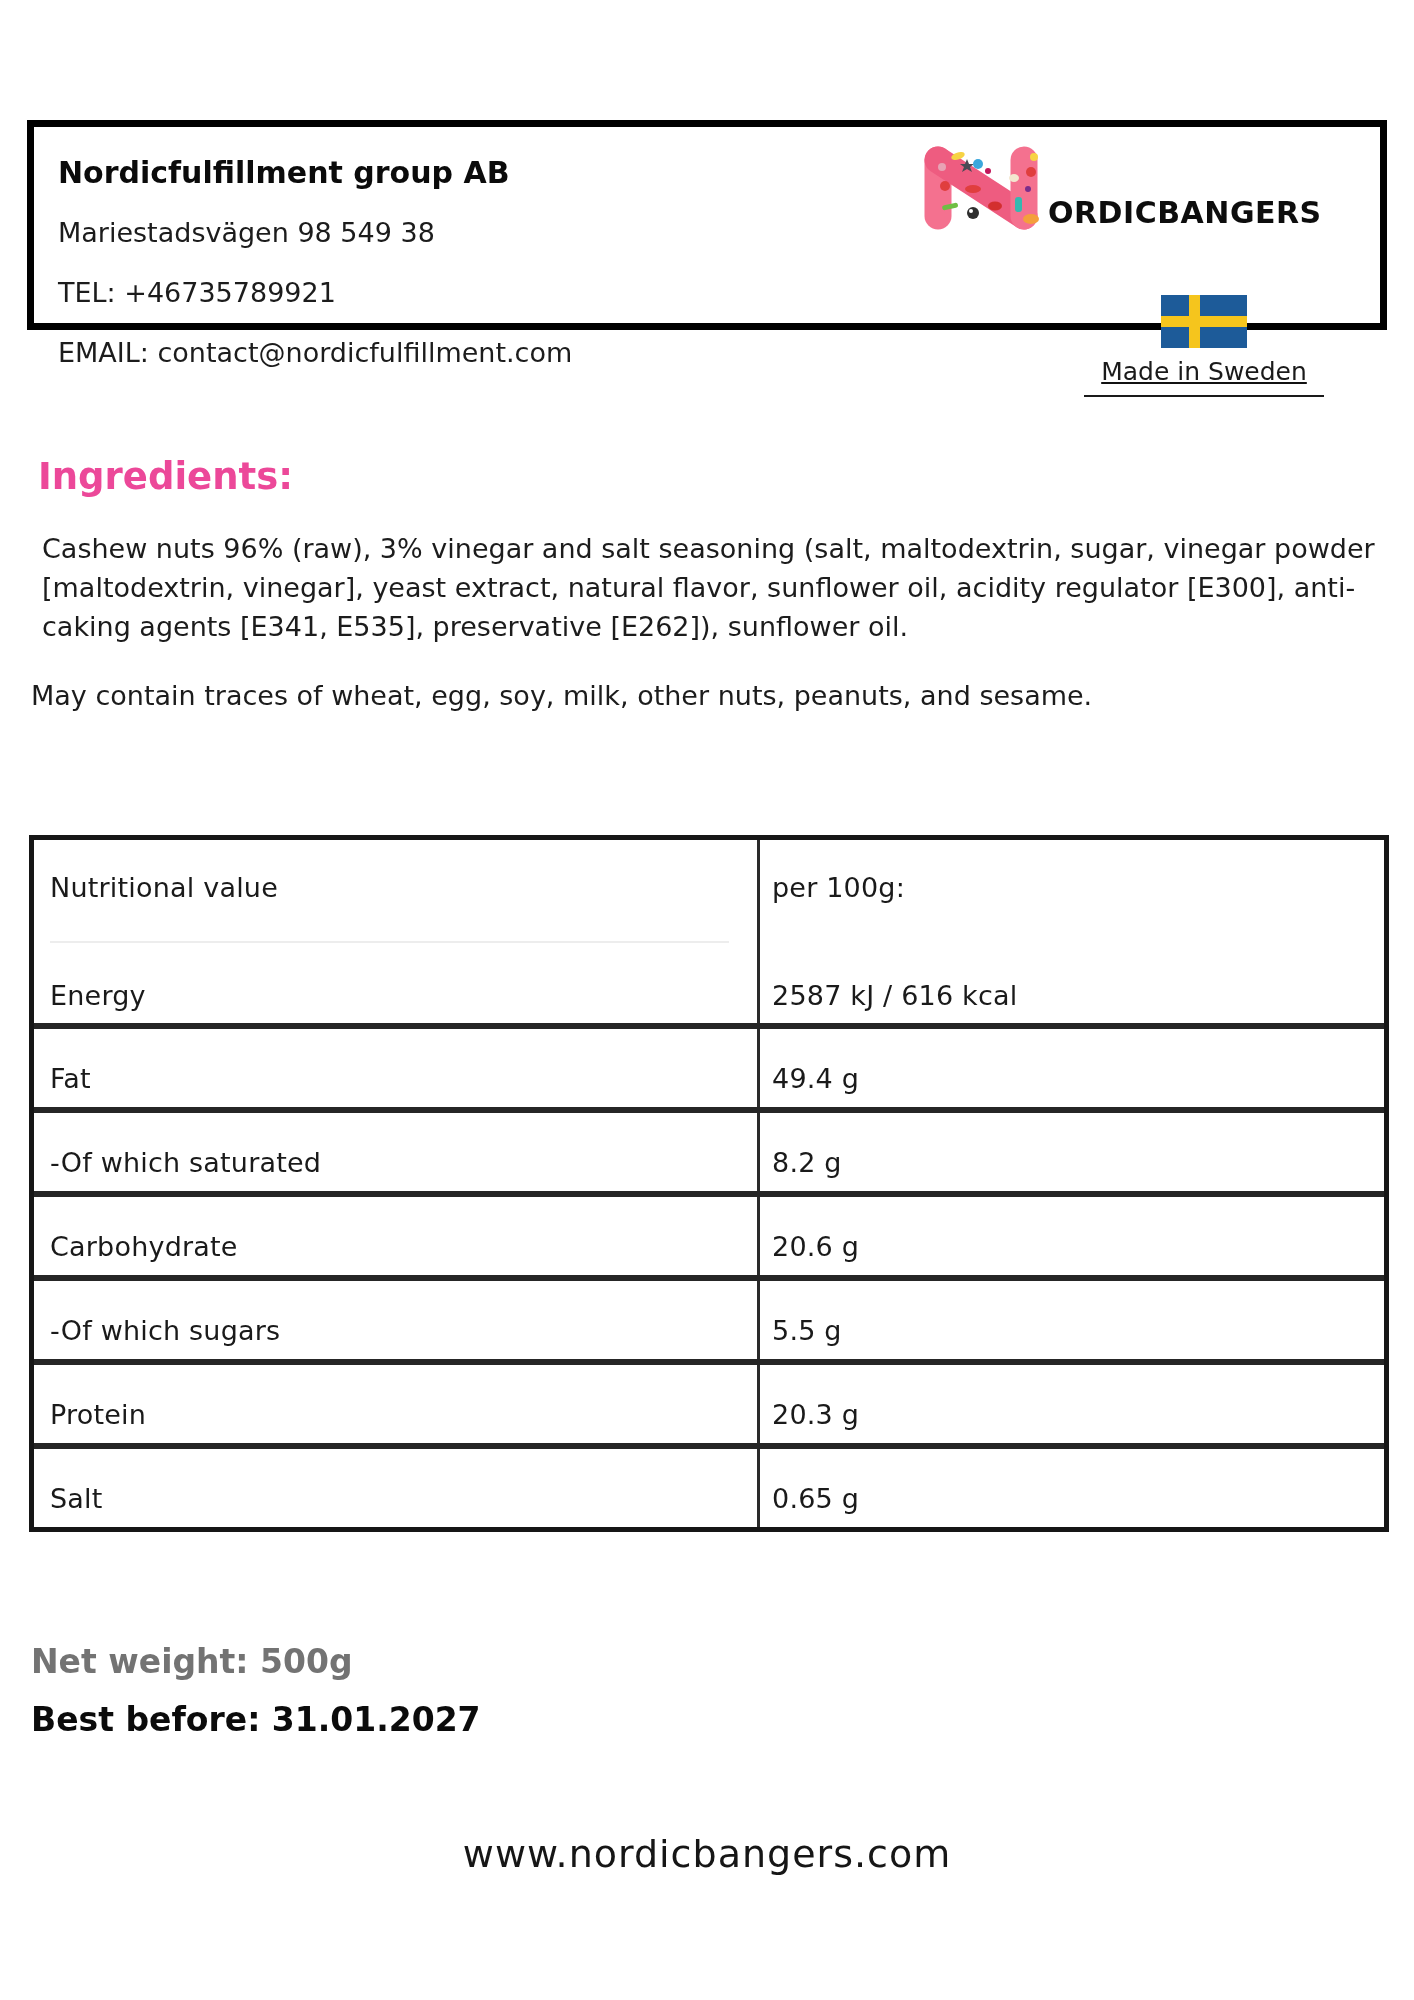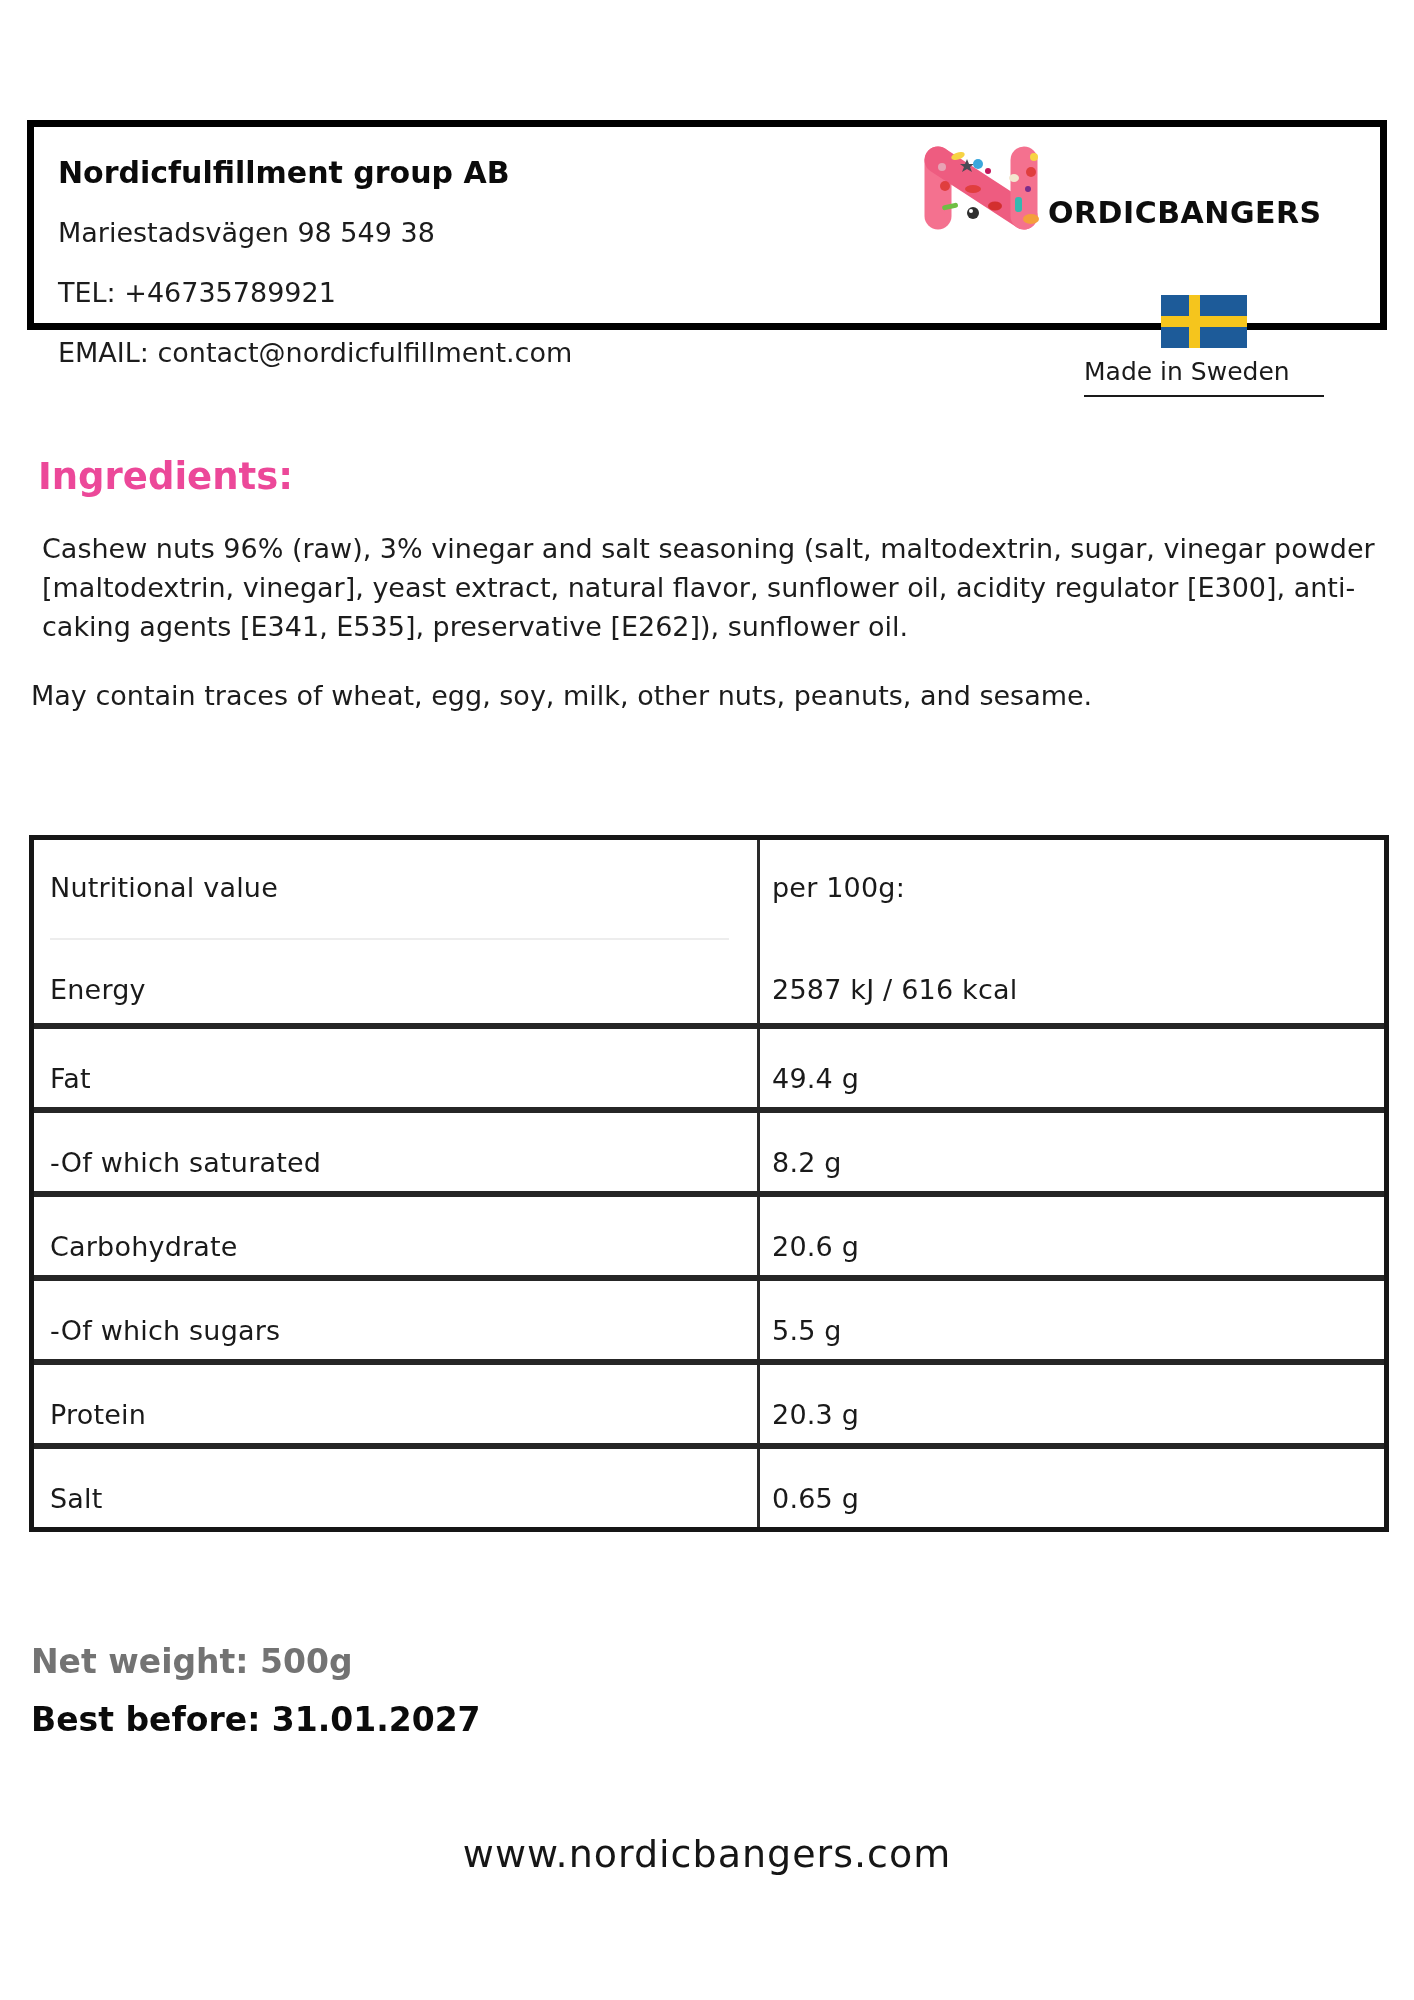--- a/index.html
+++ b/index.html
@@ -16,21 +16,21 @@
   .company{position:absolute;left:24px;top:16px;}
   .company div{line-height:60px;white-space:nowrap;}
   .company-name{font-size:30px;font-weight:bold;color:#0b0b0b;}
   .company-line{font-size:27px;color:#1c1c1c;}
   .brand{position:absolute;left:884px;top:18px;display:flex;align-items:flex-end;}
   .brand svg{display:block;}
   .wordmark{
     font-size:30px;font-weight:800;letter-spacing:.5px;color:#0d0d0d;
     line-height:1;padding-bottom:3px;padding-left:2px;white-space:nowrap;text-align:right;
   }
-  .origin{position:absolute;right:56px;top:168px;width:240px;}
+  .origin{position:absolute;right:56px;top:168px;width:240px;text-align:center;text-decoration:underline;}
   .flag{
     width:86px;height:53px;margin:0 auto;position:relative;
     background:var(--flag-blue,#1d5b99);
   }
   .flag-v{position:absolute;left:28px;top:0;bottom:0;width:11px;background:var(--flag-yellow,#f5c51d);}
   .flag-h{position:absolute;left:0;right:0;top:21px;height:11px;background:var(--flag-yellow,#f5c51d);}
   .origin-label{
     font-size:25px;color:#1a1a1a;margin-top:9px;padding-bottom:9px;
     border-bottom:2px solid #1a1a1a;
   }
@@ -55,21 +55,21 @@
   }
   .t-header{display:flex;height:183px;box-sizing:border-box;}
   .t-row{display:flex;height:84px;border-top:6px solid #262626;box-sizing:border-box;}
   .cell-l{
     width:726px;flex:none;border-right:3px solid #2a2a2a;box-sizing:border-box;
     padding-left:16px;
   }
   .cell-r{flex:1;padding-left:12px;box-sizing:border-box;}
   .t-header .cell-l,.t-header .cell-r{
     display:flex;flex-direction:column;justify-content:space-between;
-    padding-top:32px;padding-bottom:18px;
+    padding-top:32px;padding-bottom:12px;
   }
   .soft-divider{width:96%;border-bottom:2px solid #ededed;}
   .t-row .cell-l,.t-row .cell-r{display:flex;align-items:flex-end;padding-bottom:13px;}
   
   .net-weight{
     position:absolute;left:31px;top:1642px;
     font-size:33px;font-weight:bold;color:#737373;
   }
   .best-before{
     position:absolute;left:31px;top:1700px;

